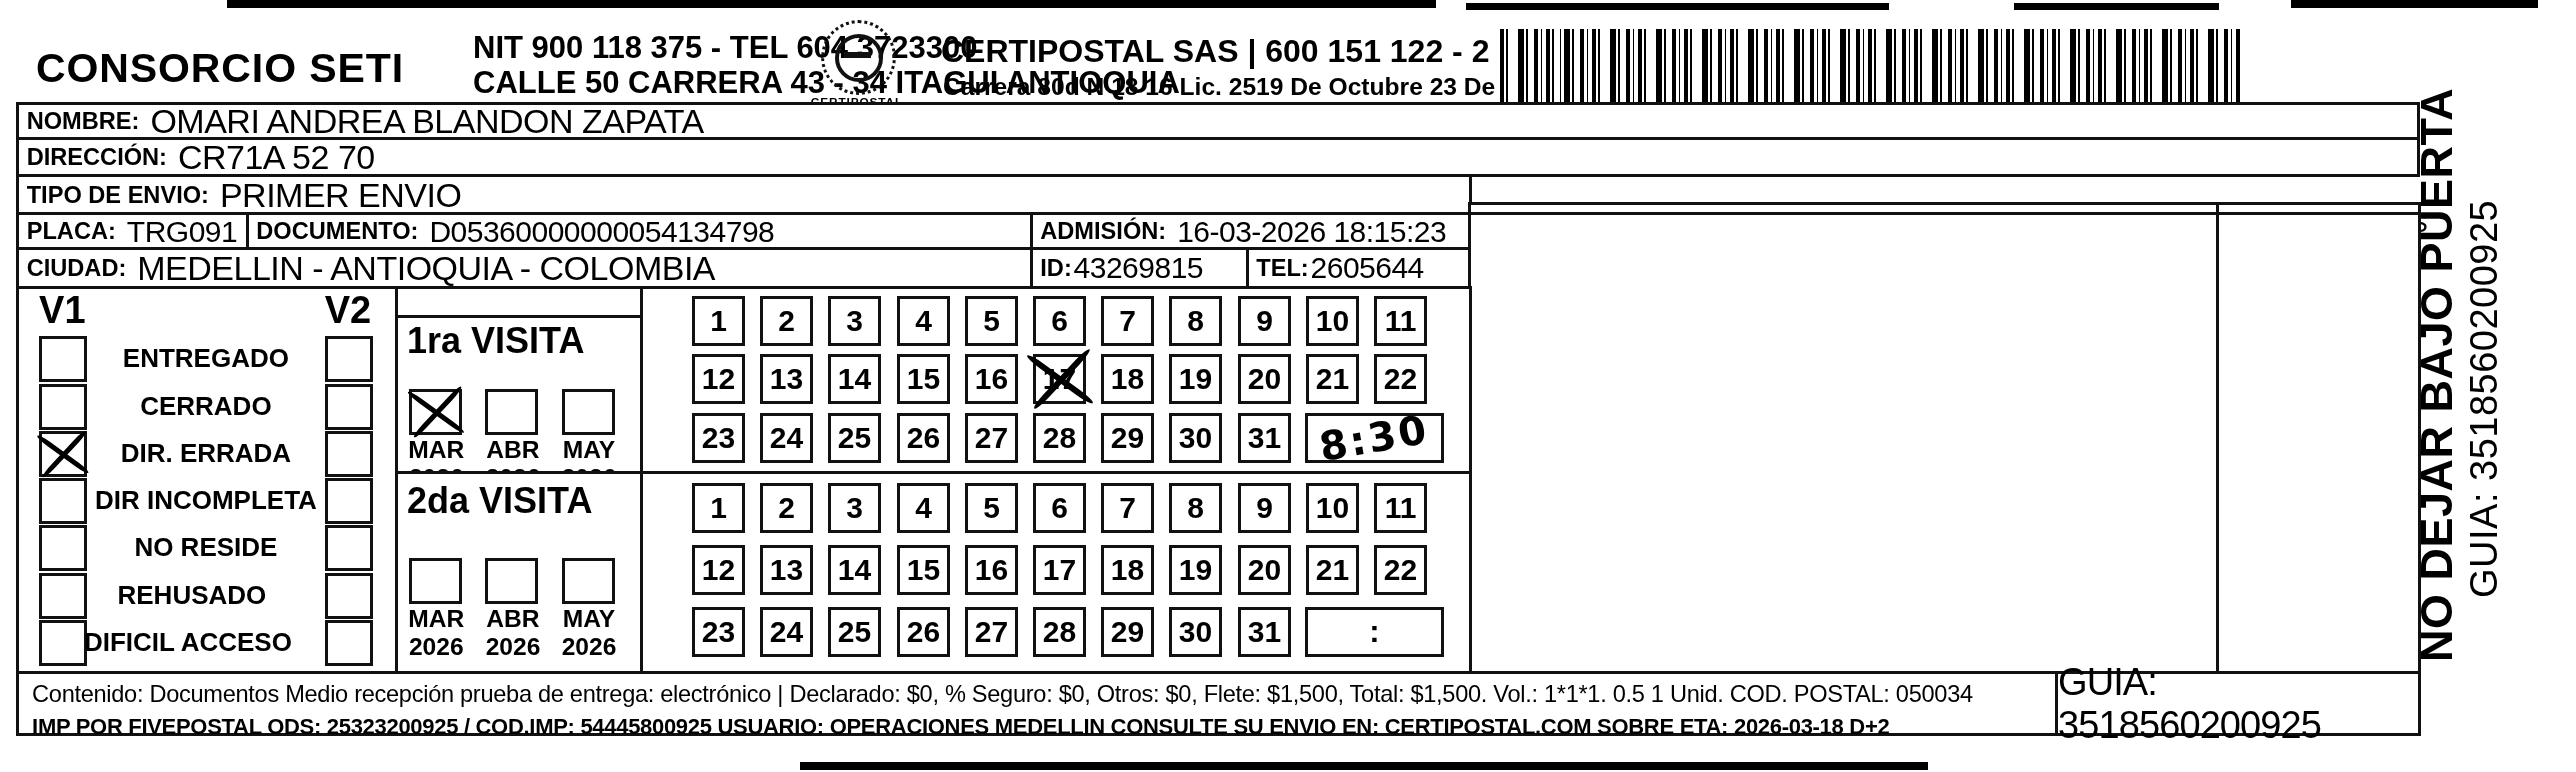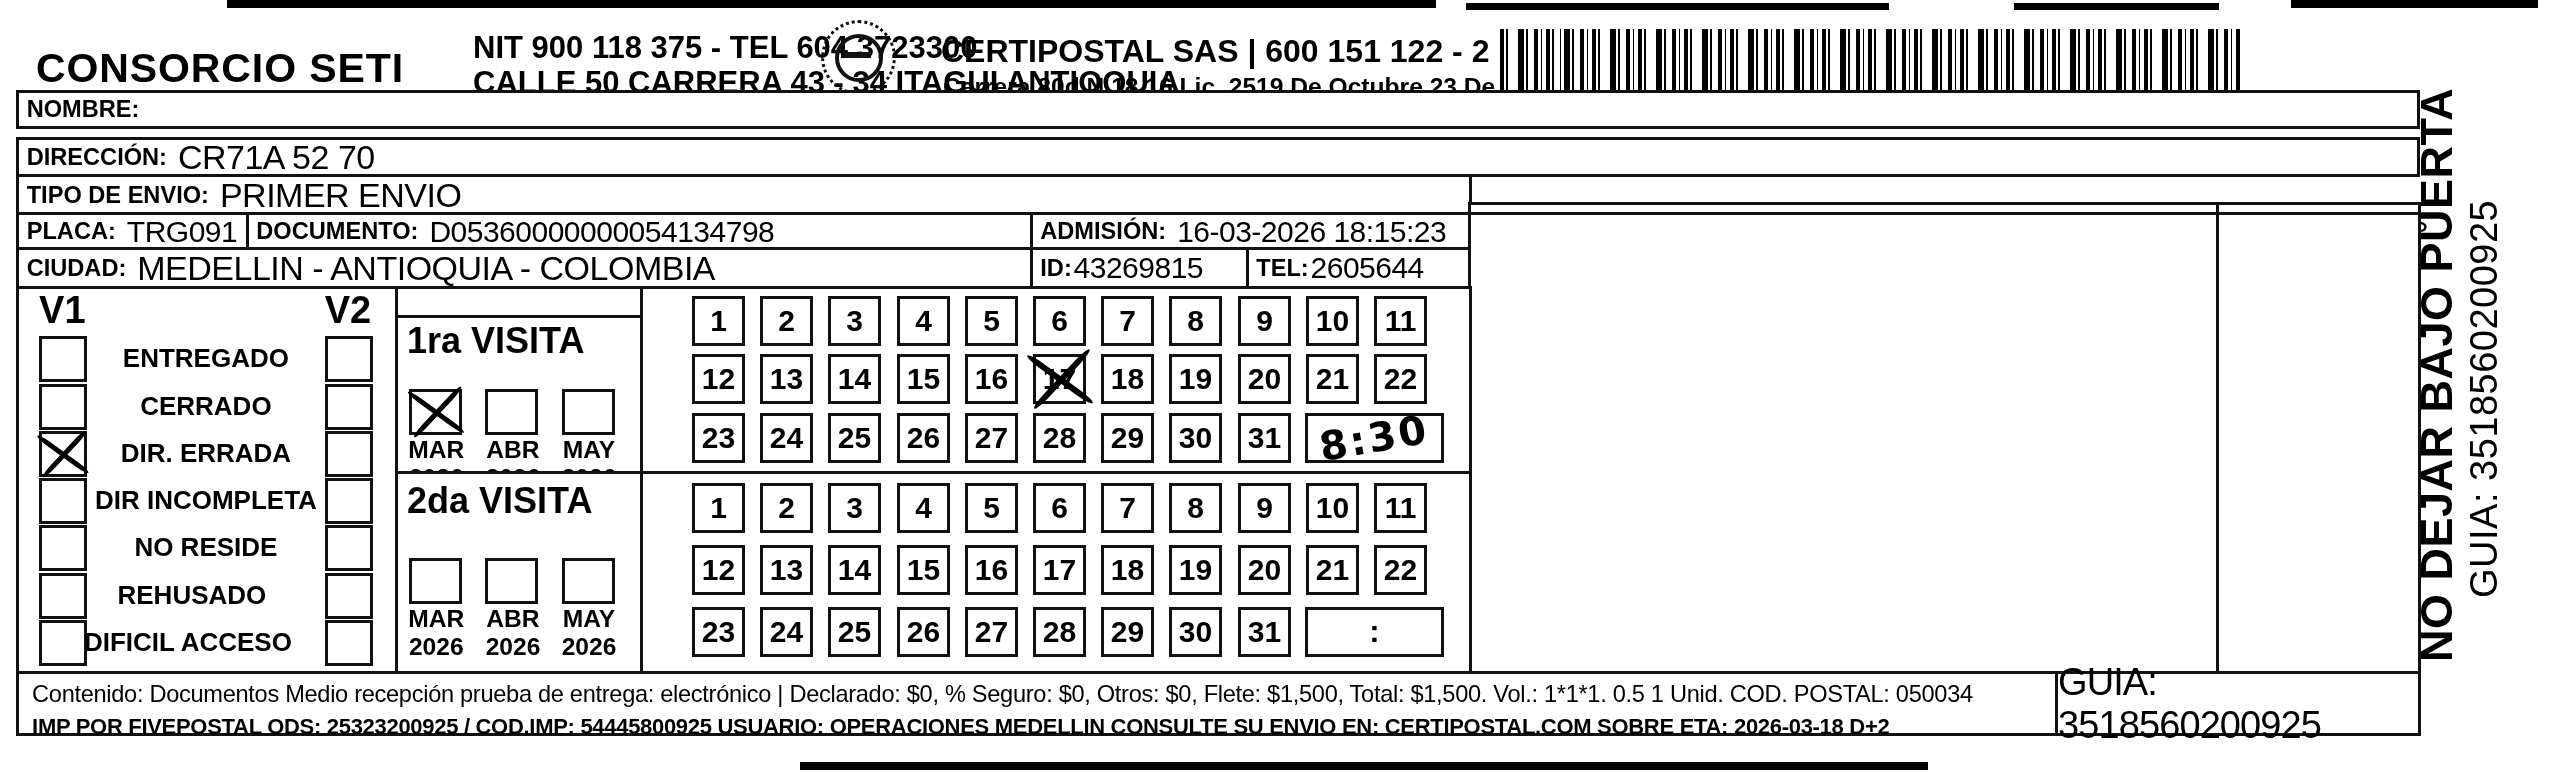--- a/index.html
+++ b/index.html
@@ -77,22 +77,23 @@
   </div>
   <div class="logo">
       <div class="logo-inner"></div>
     </div>
   <div class="logo-label">CERTIPOSTAL</div>
   <div class="logo-sub"></div>
   <div class="hdr-right1">CERTIPOSTAL SAS | 600 151 122 - 2</div>
   <div class="hdr-right2">Carrera 80d N 18 16  Lic. 2519 De Octubre 23 De 2015</div>
   <div class="barcode"></div>
 
-  <div class="cell frow" style="left:16.4px;top:90px;width:2404px;height:39px;">
+  <div class="cell frow" style="left:16.4px;top:102px;width:2404px;height:39px;">
     <span class="flabel">NOMBRE:</span>
+    <span class="fvalue">OMARI ANDREA BLANDON ZAPATA</span>
   </div>
   <div class="cell frow" style="left:16.4px;top:137px;width:2404px;height:40px;">
     <span class="flabel">DIRECCIÓN:</span>
     <span class="fvalue">CR71A 52 70</span>
   </div>
   <div class="cell frow" style="left:16.4px;top:174px;width:1456px;height:42px;text-align:center;">
     <span class="flabel">TIPO DE ENVIO:</span>
     <span class="fvalue">PRIMER ENVIO</span>
   </div>
   <div class="cell hdrcell" style="left:1468px;top:174px;width:751px;height:42px;">FIRMA QUIEN RECIBE</div>

